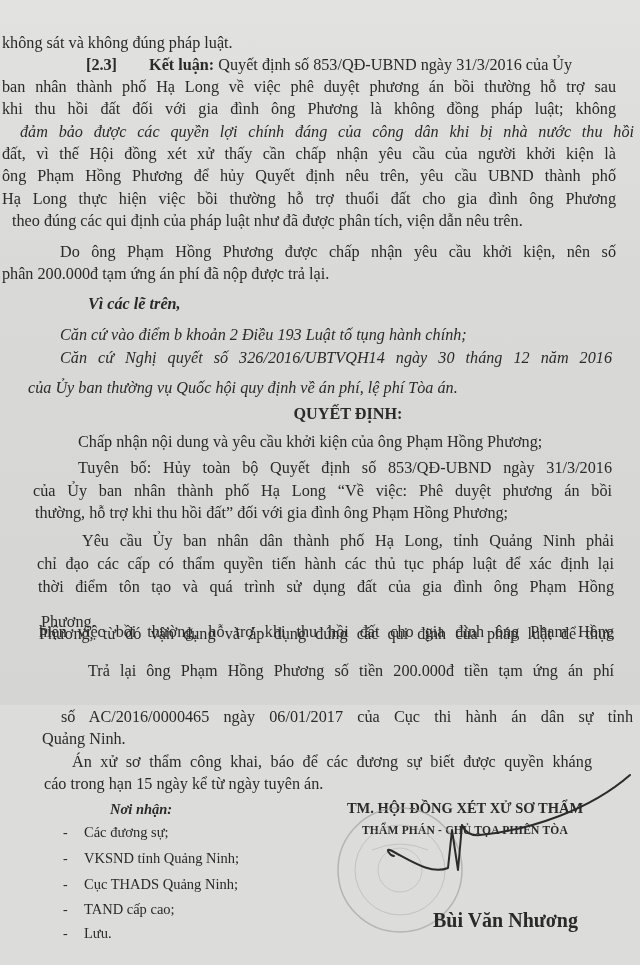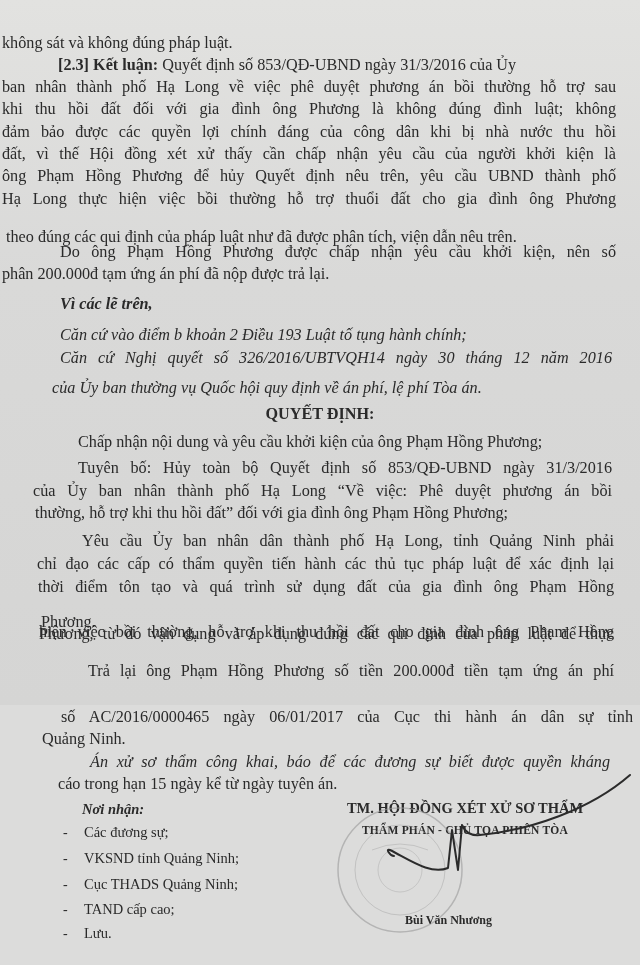--- a/index.html
+++ b/index.html
@@ -8,53 +8,53 @@
     background: #dcdcdb;
     font-family: "Liberation Serif", "DejaVu Serif", serif;
     color: #2a2a2a;
   }
   .page {
     position: relative; width: 640px; height: 705px;
     background: linear-gradient(180deg, #e2e2e0 0%, #d9d9d8 40%, #d5d5d4 100%);
   }
   .t { position: absolute; white-space: nowrap; font-size: 16.2px; line-height: 20px; }
   .j { text-align: justify; text-align-last: justify; white-space: normal; }
-  .b { font-weight: bold; }
+  .b { font-weight: bold; margin-left: 28px; }
   .i { font-style: italic; }
   .center { text-align: center; }
   .dash { position: absolute; font-size: 14px; }
   .small { font-size: 14.5px; }
   .sig-title { font-weight: bold; font-size: 14.5px; }
   .sig-sub { font-weight: bold; font-size: 11.5px; letter-spacing: 0.2px; }
 </style>
 </head>
 <body>
 
 <div class="page">
 
   <div class="t" style="left:2px; top:33px;">không sát và không đúng pháp luật.</div>
 
   <div class="t" style="left:58px; top:55px;">
     <span class="b">[2.3] </span><span class="b">Kết luận:</span><span> Quyết định số 853/QĐ-UBND ngày 31/3/2016 của Ủy</span>
   </div>
   <div class="t j" style="left:2px; width:614px; top:77px;">ban nhân thành phố Hạ Long về việc phê duyệt phương án bồi thường hỗ trợ sau</div>
-  <div class="t j" style="left:2px; width:614px; top:99px;">khi thu hồi đất đối với gia đình ông Phương là không đúng đình luật; không</div>
-  <div class="t j" style="left:2px; width:614px; top:122px;">đảm bảo được các quyền lợi chính đáng của công dân khi bị nhà nước thu hồi</div>
+  <div class="t j" style="left:2px; width:614px; top:99px;">khi thu hồi đất đối với gia đình ông Phương là không đồng pháp luật; không</div>
+  <div class="t j" style="left:20px; width:614px; top:122px;font-style:italic;">đảm bảo được các quyền lợi chính đáng của công dân khi bị nhà nước thu hồi</div>
   <div class="t j" style="left:2px; width:614px; top:144px;">đất, vì thế Hội đồng xét xử thấy cần chấp nhận yêu cầu của người khởi kiện là</div>
   <div class="t j" style="left:2px; width:614px; top:166px;">ông Phạm Hồng Phương để hủy Quyết định nêu trên, yêu cầu UBND thành phố</div>
   <div class="t j" style="left:2px; width:614px; top:189px;">Hạ Long thực hiện việc bồi thường hỗ trợ thuổi đất cho gia đình ông Phương</div>
-  <div class="t" style="left:6px; top:211px;margin-top:16px;">theo đúng các qui định của pháp luật như đã được phân tích, viện dẫn nêu trên.</div>
+  <div class="t" style="left:12px; top:211px;">theo đúng các qui định của pháp luật như đã được phân tích, viện dẫn nêu trên.</div>
 
   <div class="t j" style="left:60px; width:556px; top:242px;">Do ông Phạm Hồng Phương được chấp nhận yêu cầu khởi kiện, nên số</div>
   <div class="t" style="left:2px; top:264px;">phân 200.000đ tạm ứng án phí đã nộp được trả lại.</div>
 
   <div class="t b i" style="left:60px; top:294px;">Vì các lẽ trên,</div>
   <div class="t i" style="left:60px; top:325px;">Căn cứ vào điểm b khoản 2 Điều 193 Luật tố tụng hành chính;</div>
   <div class="t i j" style="left:60px; width:552px; top:348px;font-style:italic;">Căn cứ Nghị quyết số 326/2016/UBTVQH14 ngày 30 tháng 12 năm 2016</div>
-  <div class="t i" style="left:28px; top:378px;margin-left:24px;">của Ủy ban thường vụ Quốc hội quy định về án phí, lệ phí Tòa án.</div>
+  <div class="t i" style="left:28px; top:378px;">của Ủy ban thường vụ Quốc hội quy định về án phí, lệ phí Tòa án.</div>
 
   <div class="t b center" style="left:200px; width:240px; top:404px;">QUYẾT ĐỊNH:</div>
 
   <div class="t" style="left:78px; top:432px;">Chấp nhận nội dung và yêu cầu khởi kiện của ông Phạm Hồng Phương;</div>
 
   <div class="t j" style="left:78px; width:534px; top:458px;">Tuyên bố: Hủy toàn bộ Quyết định số 853/QĐ-UBND ngày 31/3/2016</div>
   <div class="t j" style="left:33px; width:579px; top:481px;">của Ủy ban nhân thành phố Hạ Long “Về việc: Phê duyệt phương án bồi</div>
 
   <div class="t" style="left:35px; top:503px;">thường, hỗ trợ khi thu hồi đất” đối với gia đình ông Phạm Hồng Phương;</div>
 
@@ -63,22 +63,22 @@
   <div class="t j" style="left:37px; width:577px; top:554px;">chỉ đạo các cấp có thẩm quyền tiến hành các thủ tục pháp luật để xác định lại</div>
   <div class="t j" style="left:39px; width:575px; top:600px;margin-top:24px;">Phương, từ đó vận dụng và áp dụng đúng các qui định của pháp luật để thực</div>
   <div class="t j" style="left:39px; width:575px; top:622px;">hiện việc bồi thường, hỗ trợ khi thu hồi đất cho gia đình ông Phạm Hồng</div>
 
   <div class="t" style="left:41px; top:612px;">Phương.</div>
 
   <div class="t j" style="left:88px; width:526px; top:661px;">Trả lại ông Phạm Hồng Phương số tiền 200.000đ tiền tạm ứng án phí</div>
   <div class="t j" style="left:42px; width:572px; top:707px;margin-left:19px;">số AC/2016/0000465 ngày 06/01/2017 của Cục thi hành án dân sự tỉnh</div>
   <div class="t" style="left:42px; top:729px;text-align:center;">Quảng Ninh.</div>
 
-  <div class="t j" style="left:90px; width:520px; top:752px;font-style:italic;">Án xử sơ thẩm công khai, báo để các đương sự biết được quyền kháng</div>
-  <div class="t" style="left:58px; top:774px;text-align:right;">cáo trong hạn 15 ngày kể từ ngày tuyên án.</div>
+  <div class="t j" style="left:72px; width:520px; top:752px;">Án xử sơ thẩm công khai, báo để các đương sự biết được quyền kháng</div>
+  <div class="t" style="left:44px; top:774px;text-align:right;">cáo trong hạn 15 ngày kể từ ngày tuyên án.</div>
 
   <div class="t b i small" style="left:82px; top:799px;font-family:Liberation Serif, serif;">Nơi nhận:</div>
   <div>
     <div class="dash" style="left:63px; top:825px;">-</div>
     <div class="t small" style="left:84px; top:822px;">Các đương sự;</div>
     <div class="dash" style="left:63px; top:851px;">-</div>
     <div class="t small" style="left:84px; top:848px;">VKSND tỉnh Quảng Ninh;</div>
     <div class="dash" style="left:63px; top:877px;">-</div>
     <div class="t small" style="left:84px; top:874px;">Cục THADS Quảng Ninh;</div>
     <div class="dash" style="left:63px; top:902px;">-</div>
@@ -91,14 +91,14 @@
   <div class="t sig-sub center" style="left:340px; width:250px; top:820px;">THẨM PHÁN - CHỦ TỌA PHIÊN TÒA</div>
 
   <svg style="position:absolute; left:330px; top:770px;" width="310" height="180" viewBox="0 0 310 180">
     <circle cx="70" cy="100" r="62" fill="none" stroke="#9a9a9a" stroke-width="1.5" opacity="0.6"></circle>
     <circle cx="70" cy="100" r="45" fill="none" stroke="#a5a5a5" stroke-width="1" opacity="0.5"></circle>
     <circle cx="70" cy="100" r="22" fill="none" stroke="#a8a8a8" stroke-width="1" opacity="0.45"></circle>
     <path d="M42 80 Q70 68 98 80" fill="none" stroke="#aaa" stroke-width="1" opacity="0.5"></path>
     <path d="M300 5 C 260 40, 200 60, 150 65 C 140 66, 135 62, 132 55 L128 100 L122 60 L118 98 C 100 105, 80 90, 60 80 C 55 78, 60 86, 64 86" fill="none" stroke="#2b2b2b" stroke-width="2" stroke-linecap="round" stroke-linejoin="round"></path>
   </svg>
 
-  <div class="t b" style="left:405px; top:910px; font-size:12px;">Bùi Văn Nhương</div>
+  <div class="t b" style="left:405px; top:910px; font-size:20px;">Bùi Văn Nhương</div>
 </div>
 
 </body></html>

